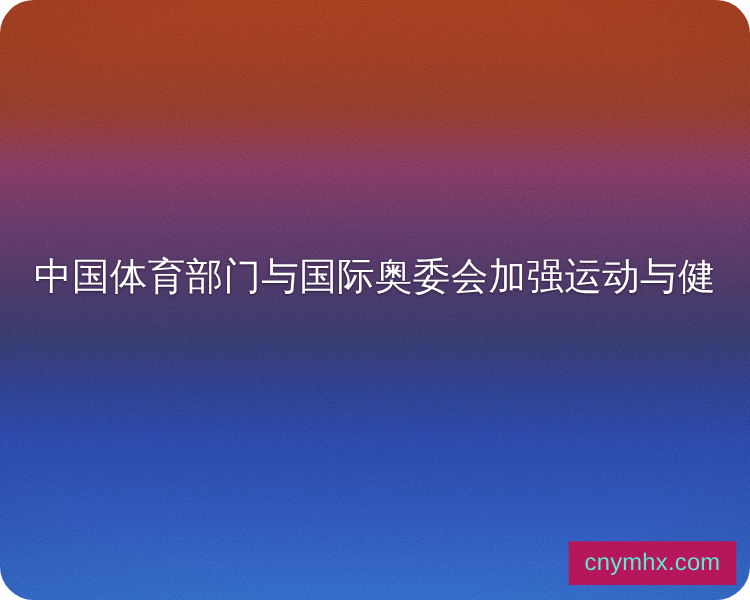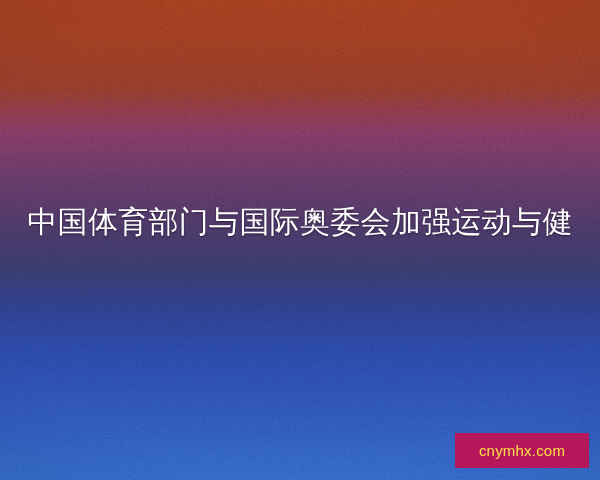--- a/index.html
+++ b/index.html
@@ -27,20 +27,21 @@
       #5d3560 38%,
       #44345f 48%,
       #343664 56%,
       #2b3a80 64%,
       #28429c 72%,
       #2a49ab 80%,
       #2c52b6 88%,
       #2e5cbe 95%,
       #3063c6 100%
     );
+    border-radius: 27px;
   }
 
   
   #grain {
     position: absolute;
     inset: 0;
     pointer-events: none;
     opacity: 0.5;
     mix-blend-mode: overlay;
   }
@@ -81,22 +82,22 @@
     top: 433px;
     width: 134px;
     height: 35px;
     background: #b5175a;
     display: flex;
     align-items: center;
     justify-content: center;
   }
 
   #watermark-badge .wm-text {
-    color: #fde047;
-    font-size: 15px;
+    color: #5eead4;
+    font-size: 19px;
     line-height: 1;
     letter-spacing: 0.2px;
     white-space: nowrap;
   }
 </style>
 </head>
 <body>
 
 <div id="poster">
 

